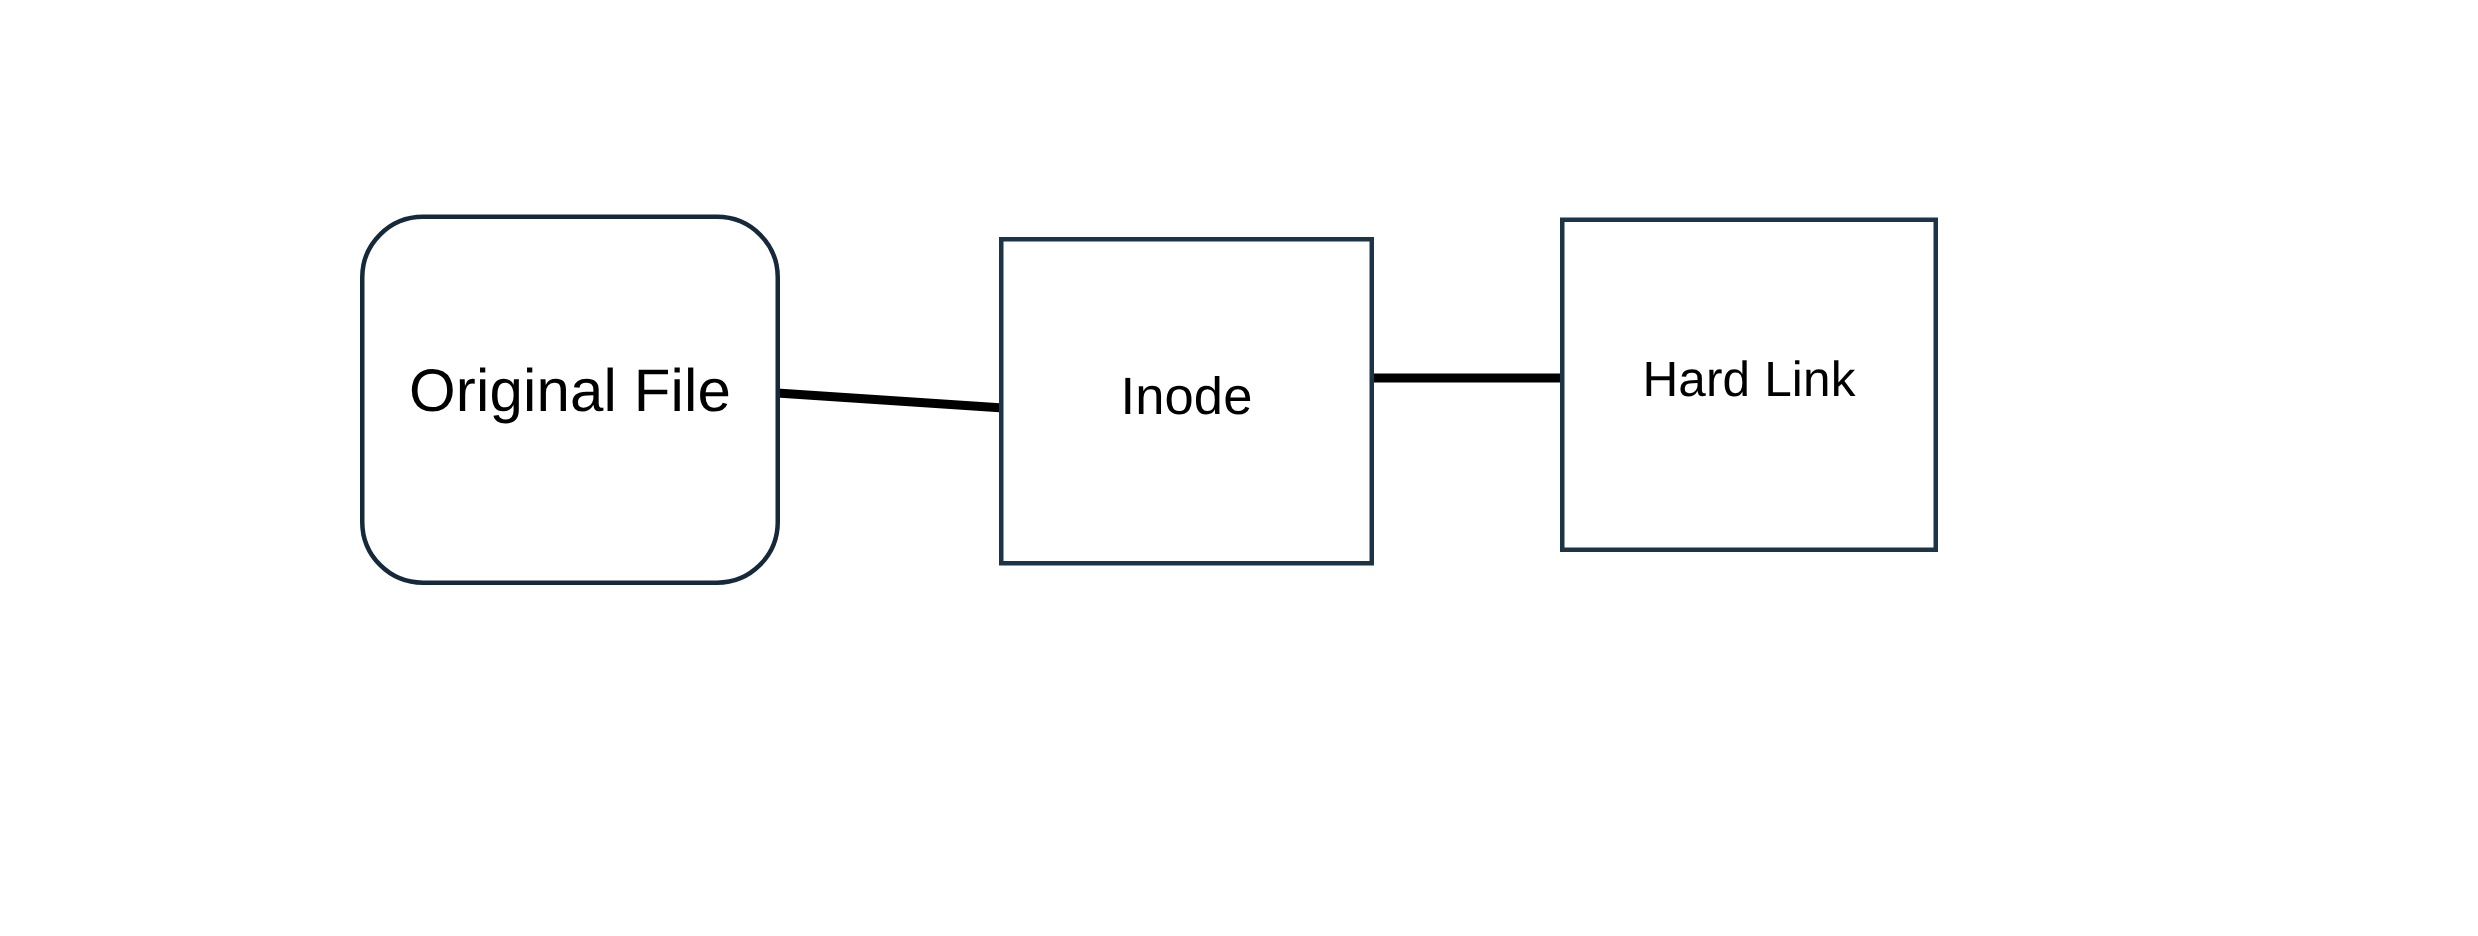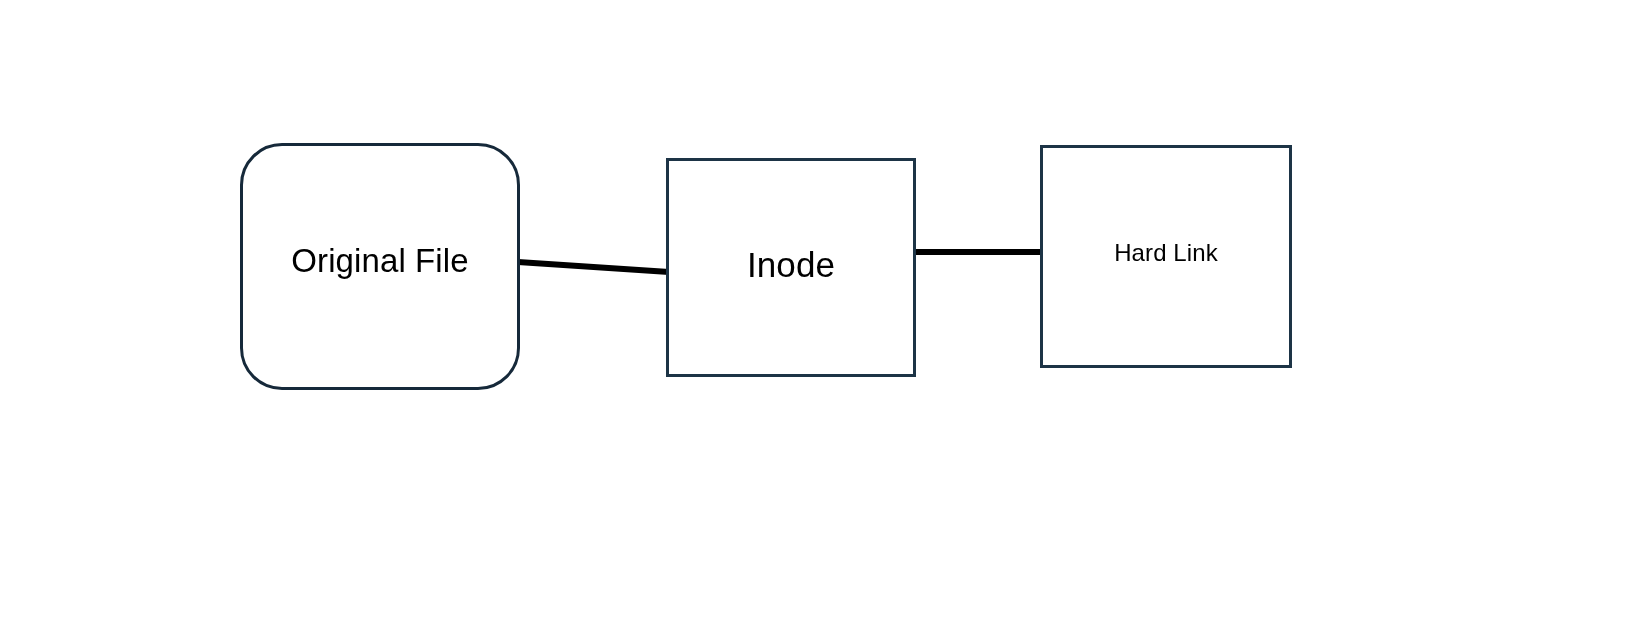--- a/index.html
+++ b/index.html
@@ -46,21 +46,21 @@
   #node-original-file {
     left: 240px;
     top: 143px;
     width: 280px;
     height: 247px;
     border-width: 3px;
     border-color: #16293a;
     border-radius: 42px;
   }
   #node-original-file .node-label {
-    font-size: 33px;
+    font-size: 40px;
     color: #000000;
     transform: translateY(-6px);
   }
   #node-inode {
     left: 666px;
     top: 158px;
     width: 250px;
     height: 219px;
     border-width: 3px;
     border-color: #1d3446;
@@ -74,21 +74,21 @@
   #node-hard-link {
     left: 1040px;
     top: 145px;
     width: 252px;
     height: 223px;
     border-width: 3px;
     border-color: #1d3446;
     border-radius: 0;
   }
   #node-hard-link .node-label {
-    font-size: 24px;
+    font-size: 33px;
     color: #000000;
     transform: translateY(-4px);
   }
 </style>
 </head>
 <body>
 
 <div id="canvas" style="width: 1652px; height: 624px; background: rgb(255, 255, 255);">
 
   <svg id="edge-layer" viewBox="0 0 1652 624" width="1652" height="624" xmlns="http://www.w3.org/2000/svg">

